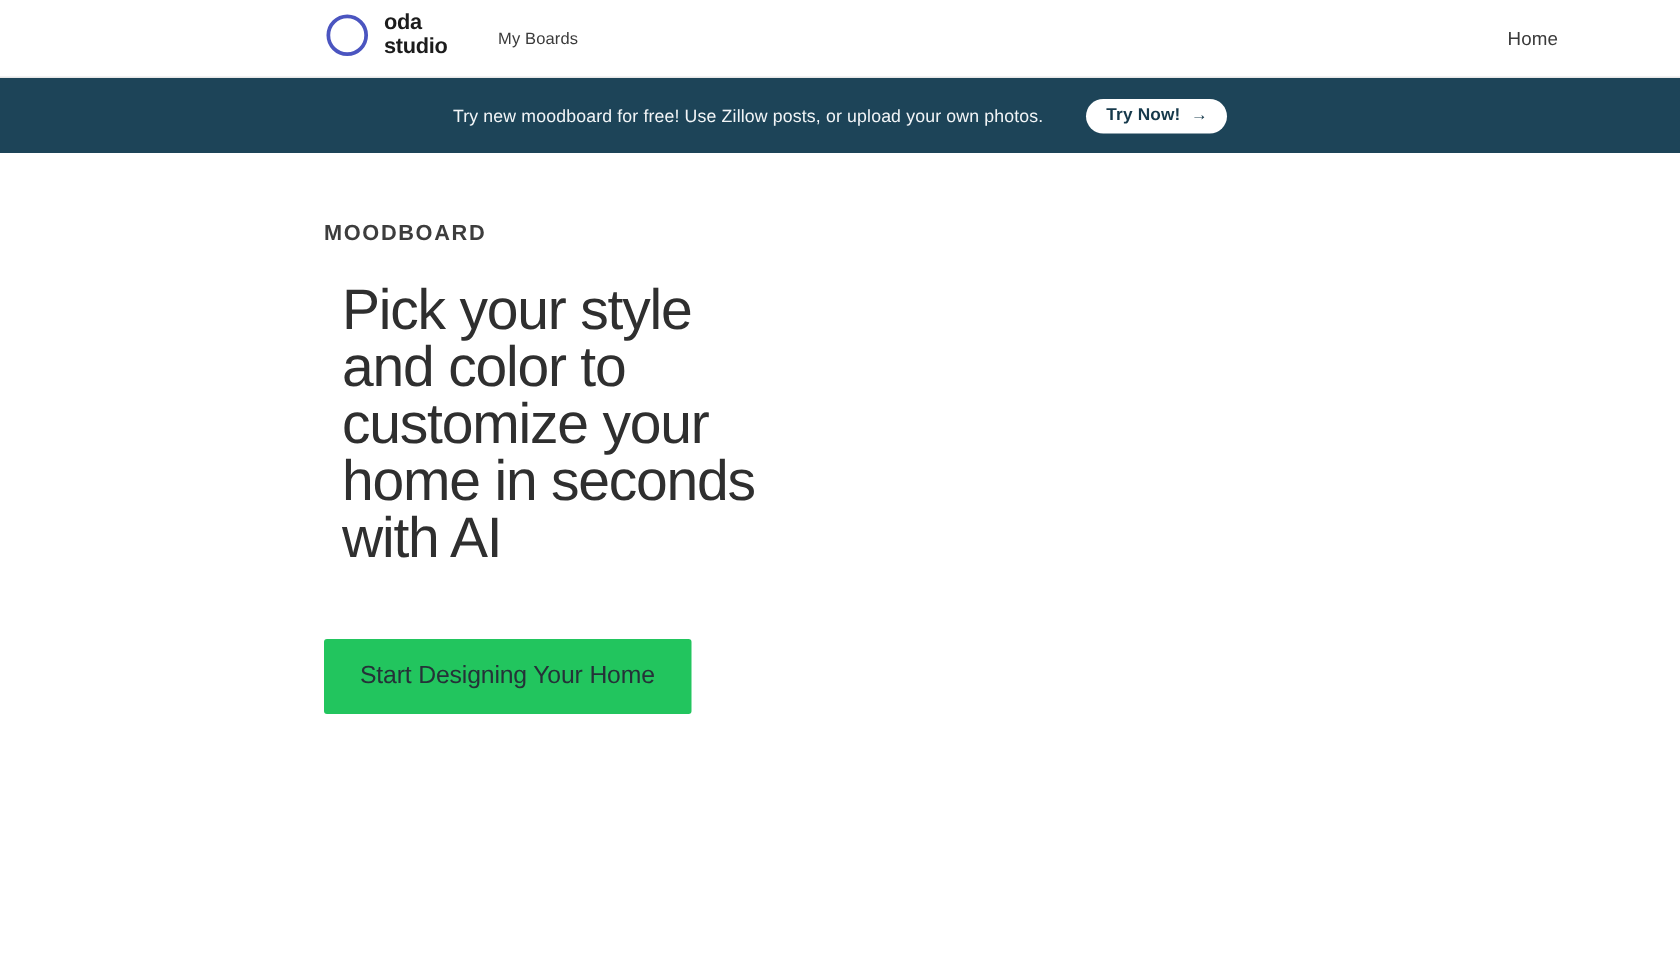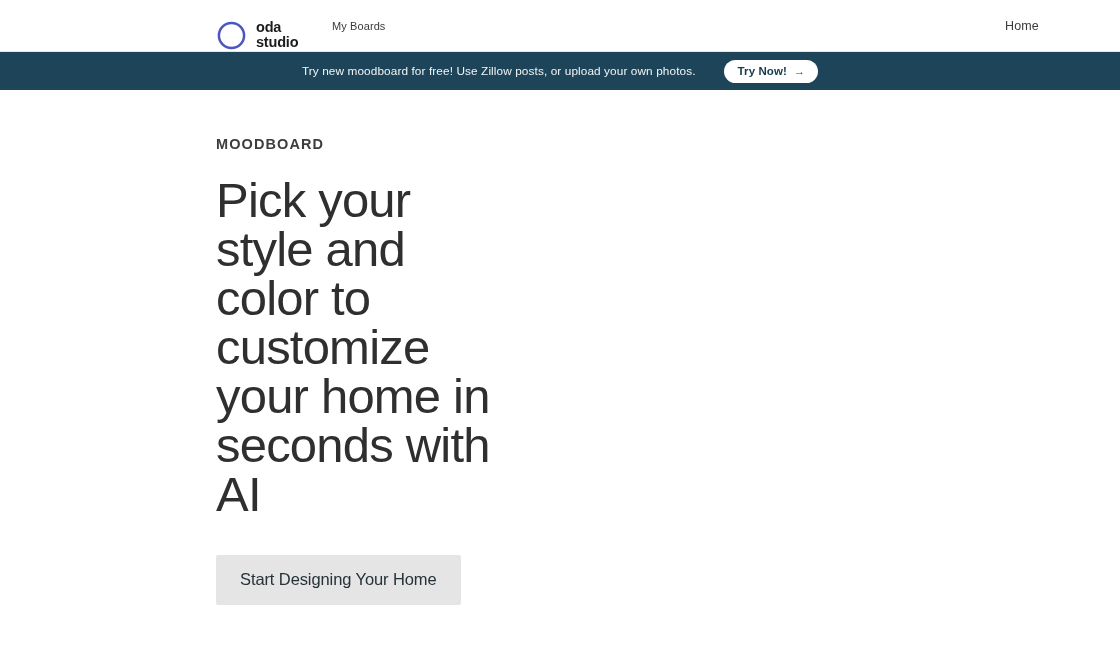--- a/index.html
+++ b/index.html
@@ -26,22 +26,23 @@
     background: #ffffff;
     border-bottom: 1px solid #e6e6e6;
     display: flex;
     align-items: center;
     position: relative;
   }
 
   .brand {
     position: absolute;
     left: 216px;
-    top: 20px;
+    top: 8px;
     display: flex;
+    align-items: center;
     gap: 9px;
     text-decoration: none;
   }
 
   .brand-mark {
     width: 31px;
     height: 31px;
     flex: 0 0 31px;
     display: block;
   }
@@ -70,21 +71,21 @@
     left: 1005px;
     top: 19px;
     font-size: 12.5px;
     color: #3a3a3a;
     text-decoration: none;
     letter-spacing: 0.1px;
   }
 
   
   .promo-banner {
-    height: 38px;
+    height: 50px;
     background: #1d4458;
     display: flex;
     align-items: center;
     justify-content: center;
     gap: 28px;
   }
 
   .promo-text {
     font-size: 11.8px;
     color: #f2f5f7;
@@ -122,33 +123,33 @@
 
   .eyebrow {
     font-size: 14.5px;
     letter-spacing: 1.1px;
     color: #3d3d3d;
     font-weight: 700;
     margin: 0 0 24px 0;
   }
 
   .hero-title {
-    margin: 0;
-    font-size: 49px;
+    margin: 12px;
+    font-size: 38px;
     line-height: 1.0;
     font-weight: 300;
     color: #2f2f2f;
     letter-spacing: -0.8px;
     max-width: 300px;
   }
 
   .hero-cta {
     margin-top: 36px;
     display: inline-block;
-    background: #e5e5e5;
+    background: #22c55e;
     color: #253238;
     border: none;
     border-radius: 2px;
     padding: 15px 24px 16px 24px;
     font-family: inherit;
     font-size: 16.5px;
     letter-spacing: -0.1px;
     cursor: pointer;
   }
 </style>

